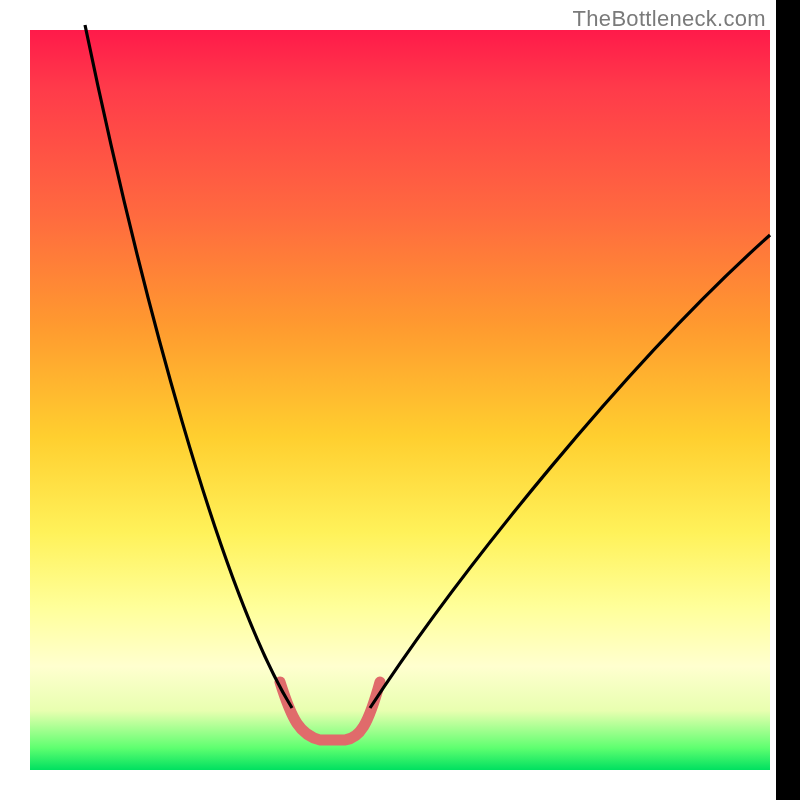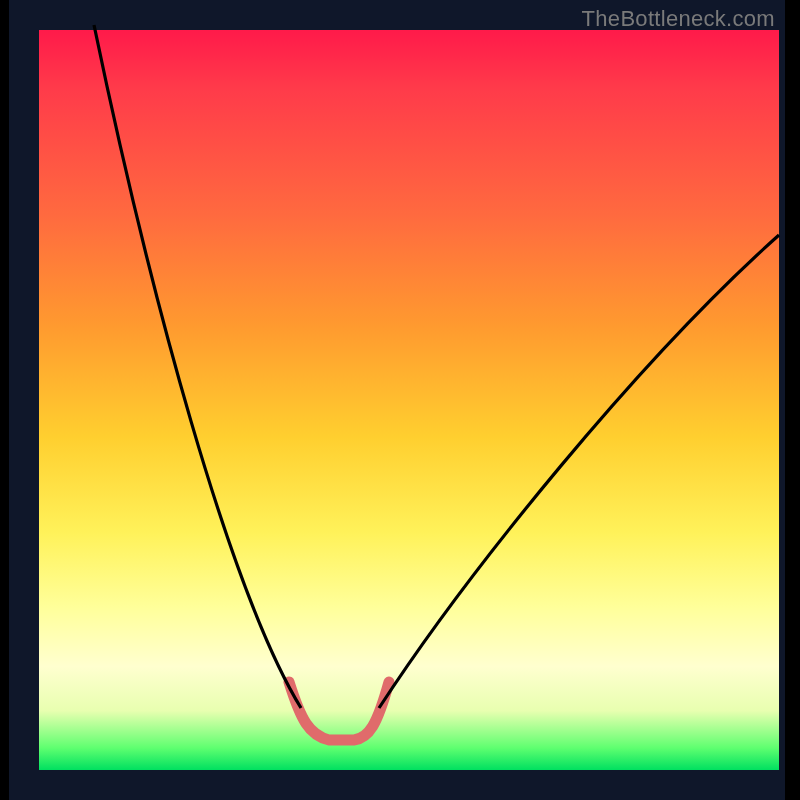--- a/index.html
+++ b/index.html
@@ -10,22 +10,21 @@
     background: #000;
     overflow: hidden;
     font-family: Arial, Helvetica, sans-serif;
   }
   .frame {
     position: absolute;
     left: 0;
     top: 0;
     width: 776px;
     height: 800px;
-    background: #0f172a;
-    margin-left: 9px;
+    background: #ffffff;
   }
   .plot-area {
     position: absolute;
     left: 30px;
     top: 30px;
     width: 740px;
     height: 740px;
     
     background: linear-gradient(
       to bottom,

